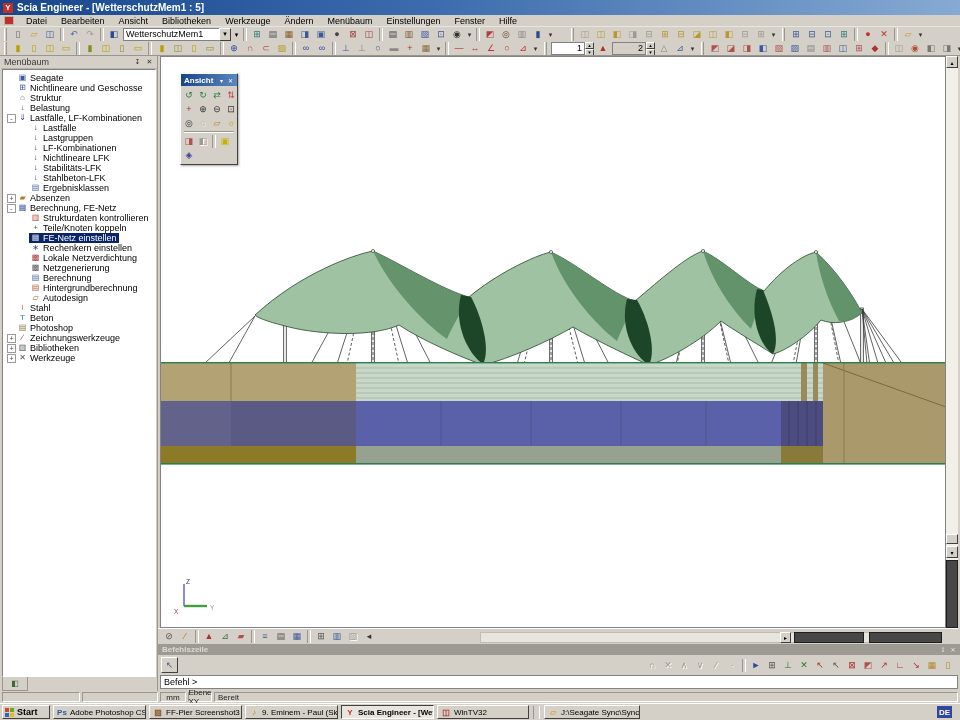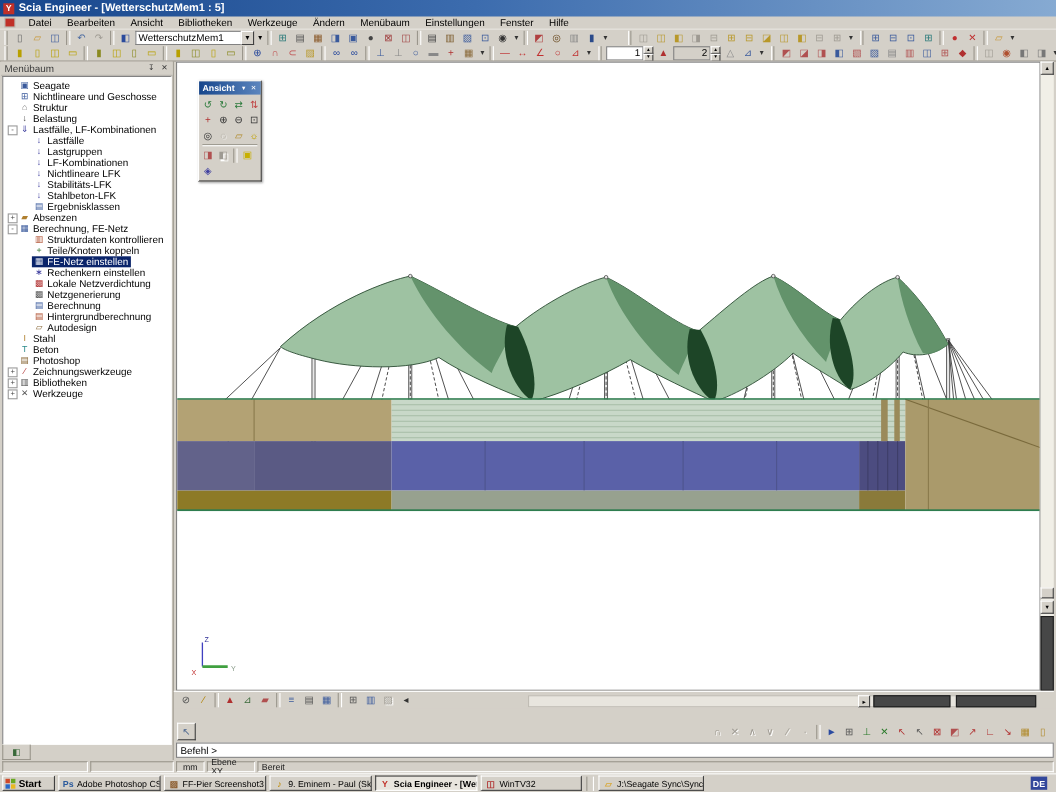--- a/index.html
+++ b/index.html
@@ -743,20 +743,25 @@
             <span class="tbtn off" style="color: rgb(136, 136, 136);">▧</span>
             <span class="tbtn" style="color: rgb(51, 51, 51);">◂</span>
           </span>
         <span class="track"></span>
         <span class="hsb-arrow" style="left:622px">▸</span>
         <span class="darkbar" style="left:636px;width:70px"></span>
         <span class="darkbar" style="left:711px;width:73px"></span>
       </div>
 
       <div class="cmdpanel">
+        <div class="cmd-head">
+          <span class="ctxt">Befehlszeile</span>
+          <span class="hbtn">↧</span>
+          <span class="hbtn">✕</span>
+        </div>
         <div class="cmd-tools">
           <span class="cursorbtn">↖</span>
           <span class="strip snapstrip">
               <span class="tbtn off" style="color: rgb(153, 153, 153);">∩</span>
               <span class="tbtn off" style="color: rgb(153, 153, 153);">✕</span>
               <span class="tbtn off" style="color: rgb(153, 153, 153);">∧</span>
               <span class="tbtn off" style="color: rgb(153, 153, 153);">∨</span>
               <span class="tbtn off" style="color: rgb(153, 153, 153);">∕</span>
               <span class="tbtn off" style="color: rgb(153, 153, 153);">∙</span>
               <span class="tsep"></span>
@@ -779,21 +784,21 @@
           <span>Befehl &gt;</span>
         </div>
       </div>
     </div>
   </div>
 
   <div class="statusbar">
     <span class="sseg" style="width:78px"></span>
     <span class="sseg" style="width:76px"></span>
     <span class="sseg" style="width:26px">mm</span>
-    <span class="sseg" style="width:44px">Ebene XY</span>
+    <span class="sseg" style="width:24px">Ebene XY</span>
     <span class="sseg" style="flex:1;justify-content:flex-start">Bereit</span>
   </div>
 
   <div class="taskbar">
     <span class="startbtn">
       <span class="winflag">
         <i style="background:#d04828"></i>
           <i style="background:#68a820"></i>
         <i style="background:#2868c8"></i>
           <i style="background:#e8b820"></i>

